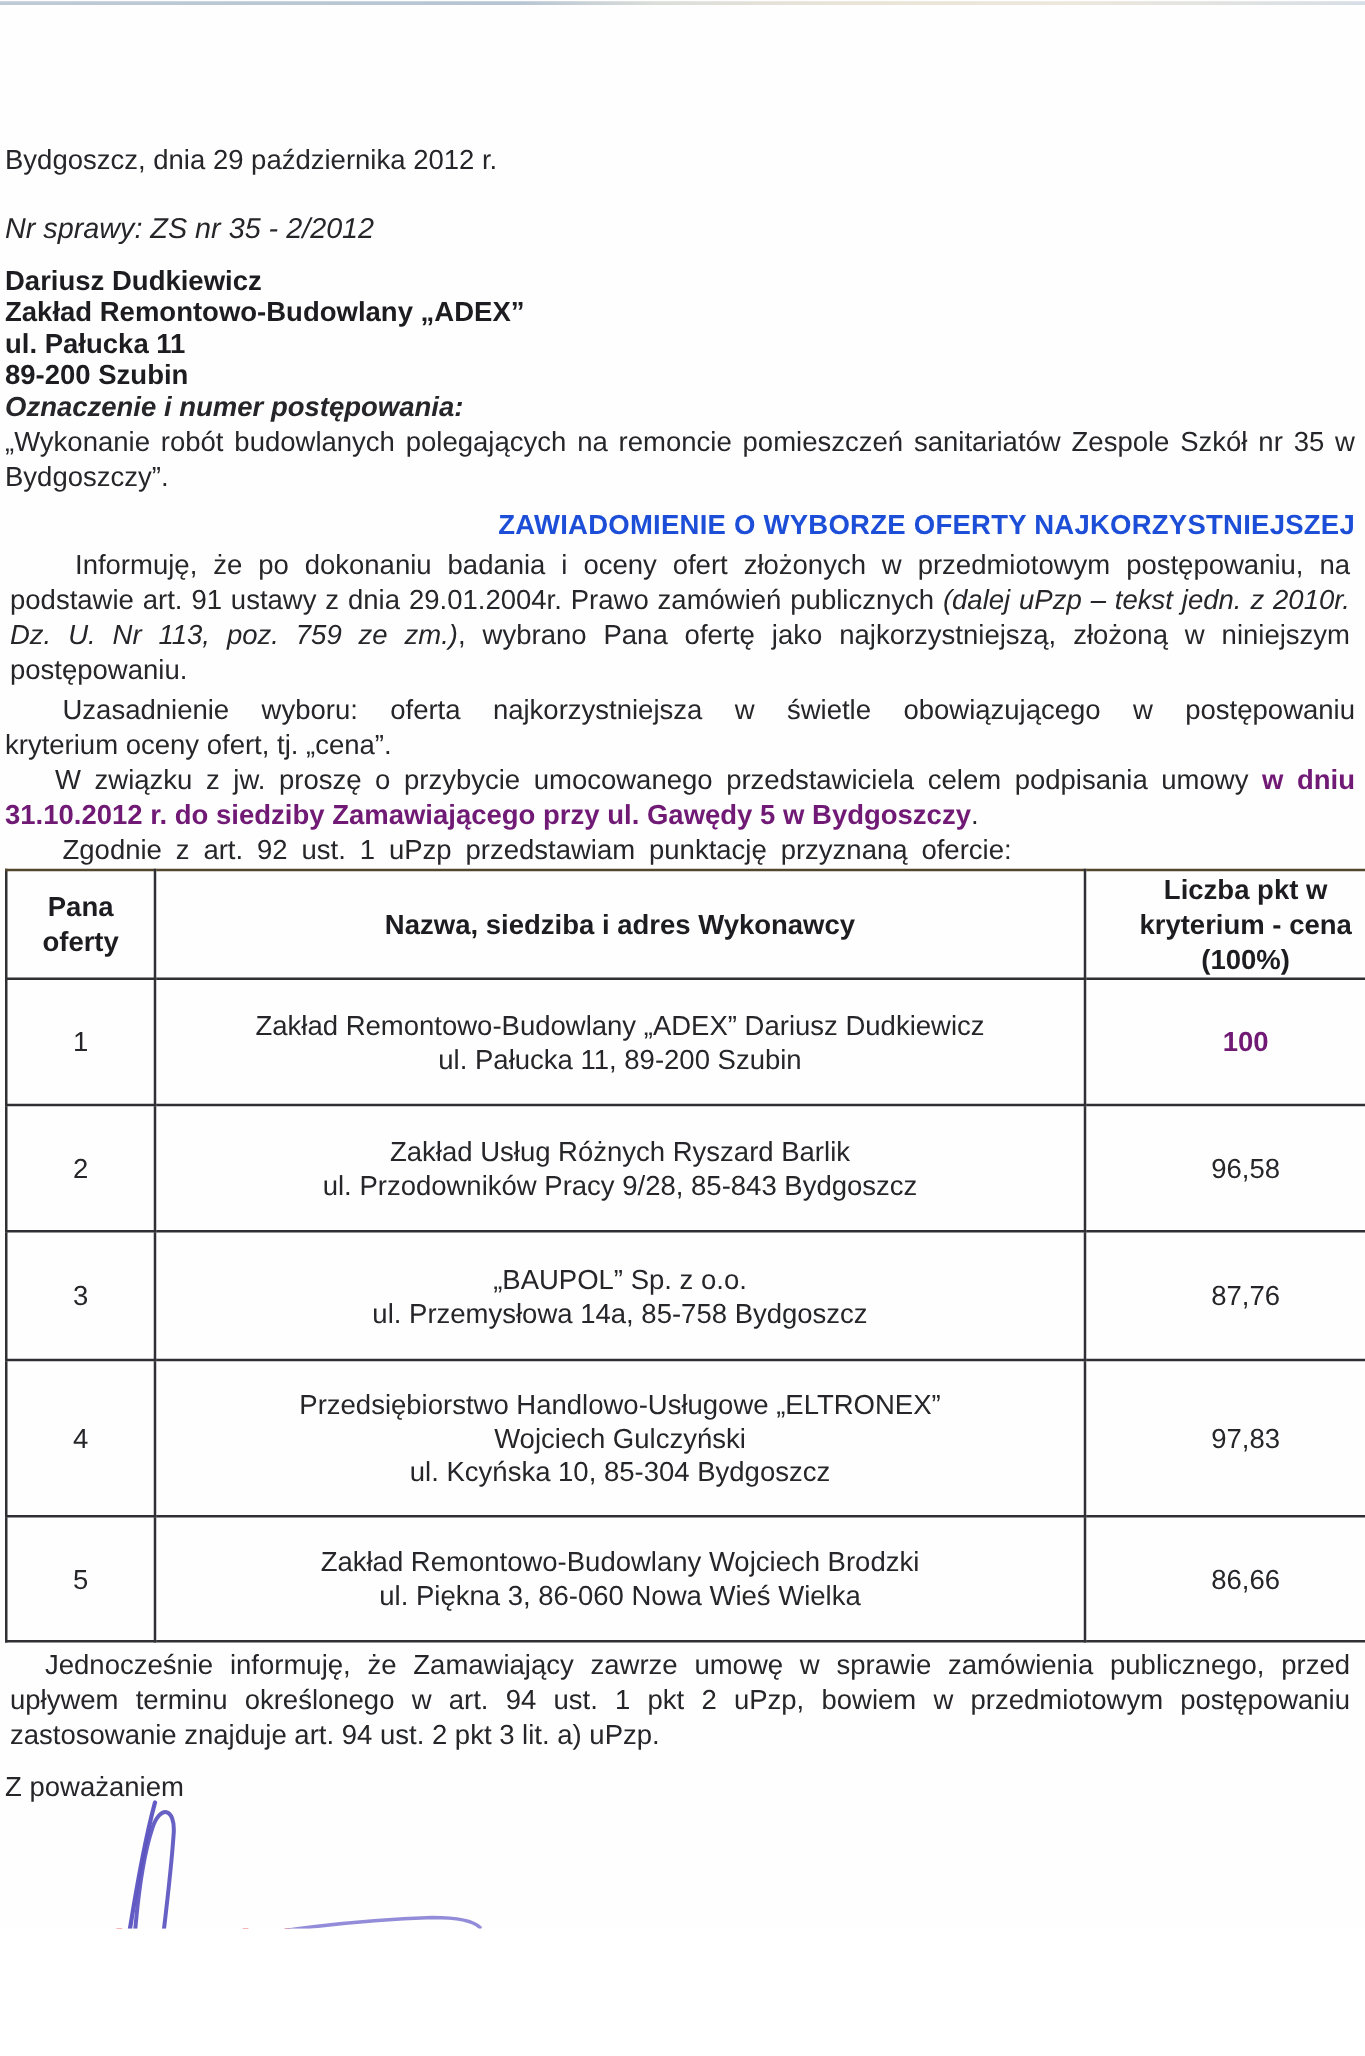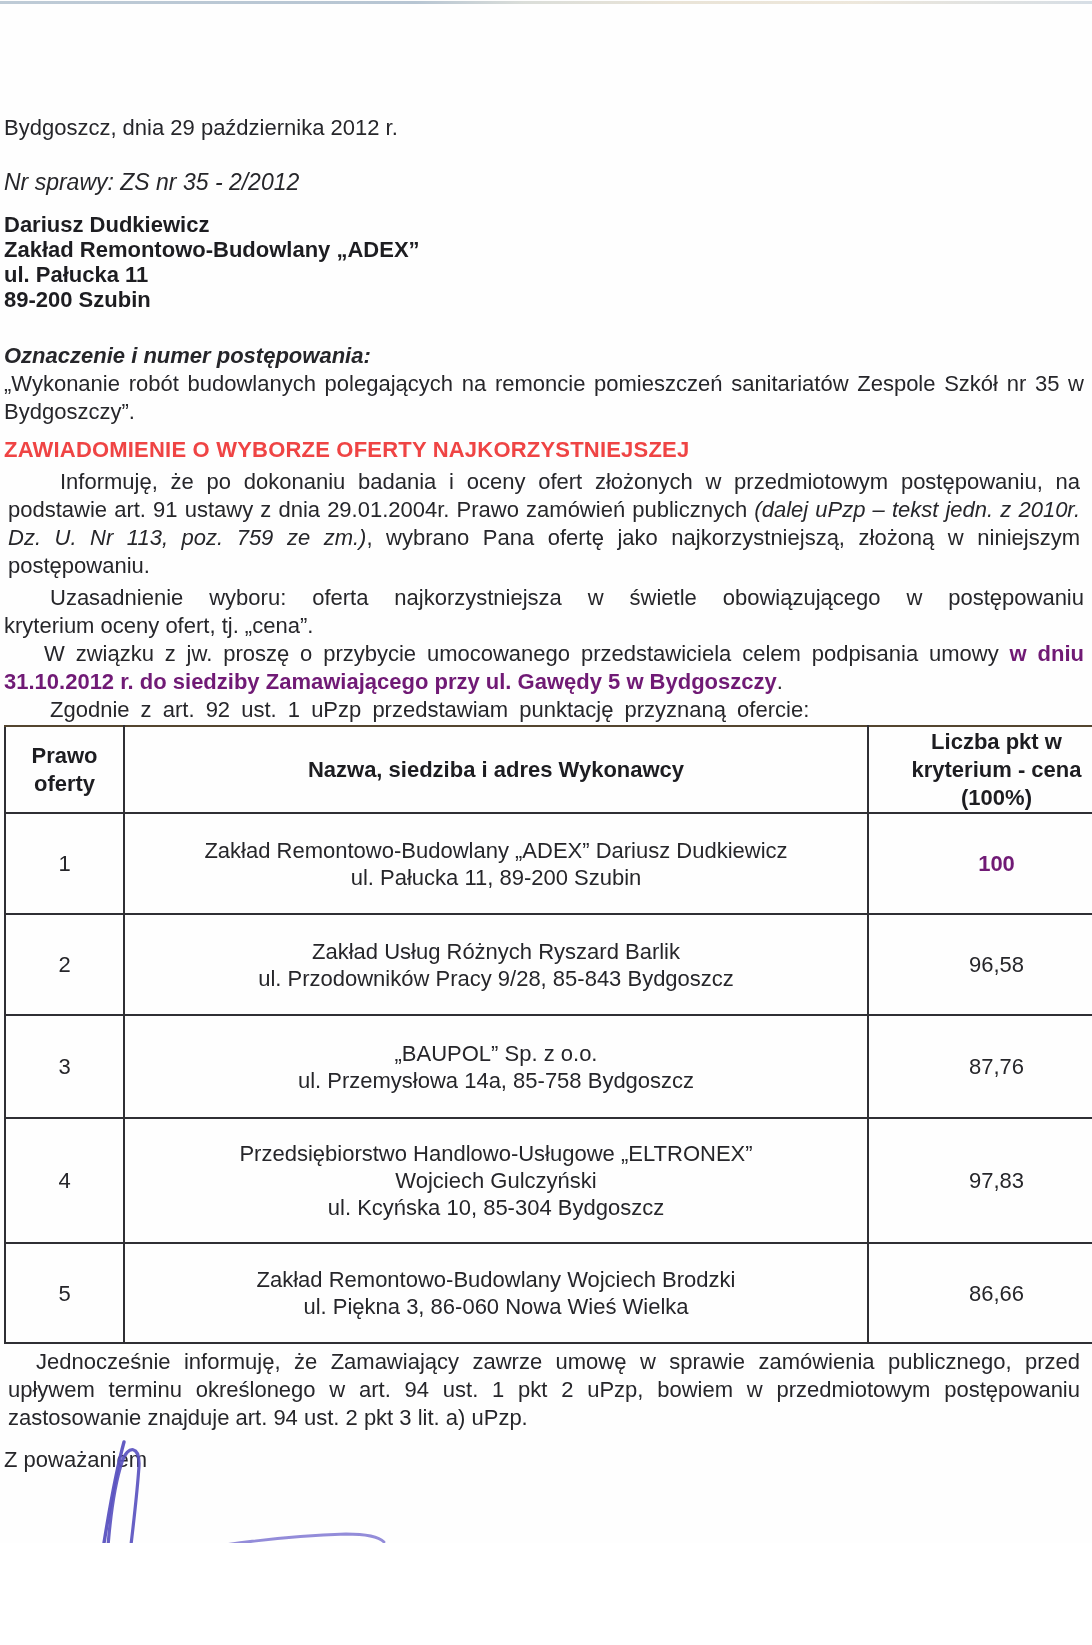--- a/index.html
+++ b/index.html
@@ -15,23 +15,23 @@
     color:#26262a;
   }
   .scan-top-line{
     position:absolute;top:1px;left:0;width:100%;height:3px;
     background:linear-gradient(90deg,#a9bac9 0%,#9fb2c4 38%,#cfd3cd 48%,#e3dbca 62%,#e8e0d0 78%,#c9d3dd 100%);
     opacity:.75;
   }
   .date-line{margin-top:114px;}
   .case-line{margin-top:26px;font-style:italic;font-size:23px;}
   .recipient{margin-top:16px;font-weight:bold;line-height:25px;color:#1d1d21;}
-  .proc-label{margin-top:30px;font-weight:bold;font-style:italic;}
+  .proc-label{font-weight:bold;font-style:italic;}
   .proc-desc{text-align:justify;}
-  .doc-title{margin-top:10px;text-align:left;font-weight:bold;letter-spacing:.2px;color:#ef4444;}
+  .doc-title{margin-top:10px;text-align:right;font-weight:bold;letter-spacing:.2px;color:#1d4ed8;}
   p.body-par{margin:4px;text-align:justify;}
   .indent52{text-indent:52px;}
   .indent46{text-indent:46px;}
   .indent40{text-indent:40px;}
   .indent28{text-indent:28px;}
   .jline{text-align:justify;text-align-last:justify;}
   .zgodnie{word-spacing:5px;}
   .bold{font-weight:bold;color:#701a75;}
   .ital{font-style:italic;}
   .p5{margin-top:8px;}
@@ -110,21 +110,21 @@
     <div class="jline indent40"><span>W związku z jw. proszę o przybycie umocowanego przedstawiciela celem podpisania umowy </span><span class="bold">w dniu</span></div>
     <div><span class="bold">31.10.2012 r. do siedziby Zamawiającego przy ul. Gawędy 5 w Bydgoszczy</span><span>.</span></div>
   </div>
 
   <div class="indent46 zgodnie">Zgodnie z art. 92 ust. 1 uPzp przedstawiam punktację przyznaną ofercie:</div>
 
   <table class="score-table">
     <tbody>
       <tr class="hdr">
         <td class="col-num">
-          <div>Prawo</div>
+          <div>Pana</div>
           <div>oferty</div>
         </td>
         <td class="col-name">Nazwa, siedziba i adres  Wykonawcy</td>
         <td class="col-pts">
           <div>Liczba pkt  w</div>
           <div>kryterium - cena</div>
           <div>(100%)</div>
         </td>
       </tr>
       <tr class="r-std">

